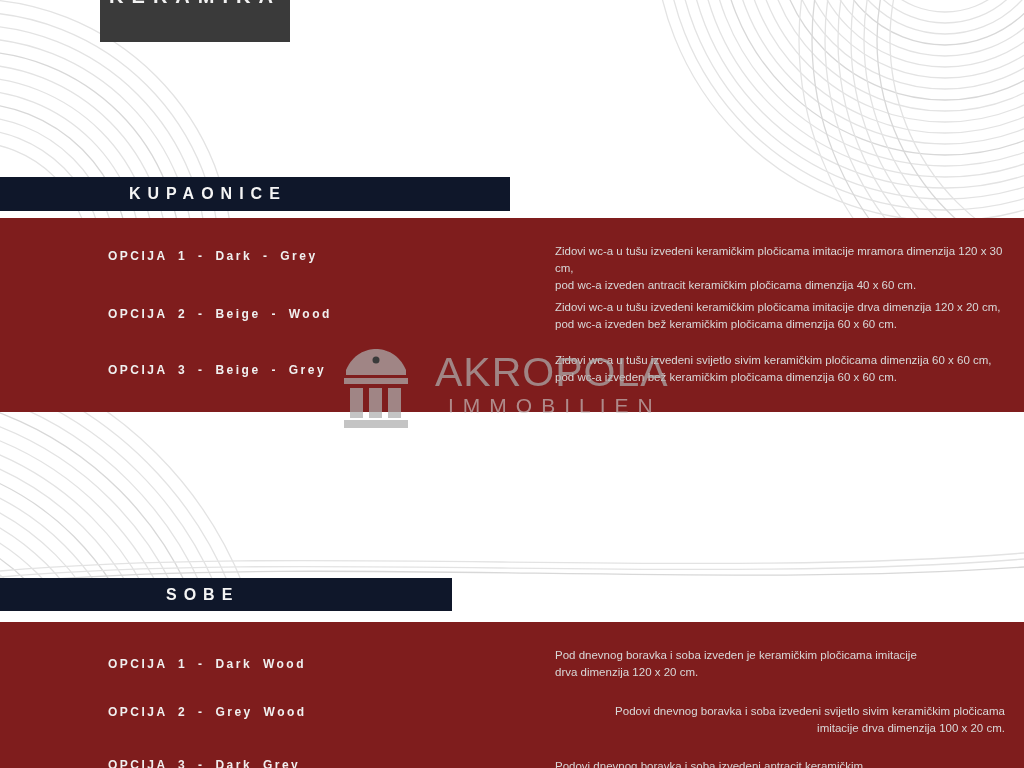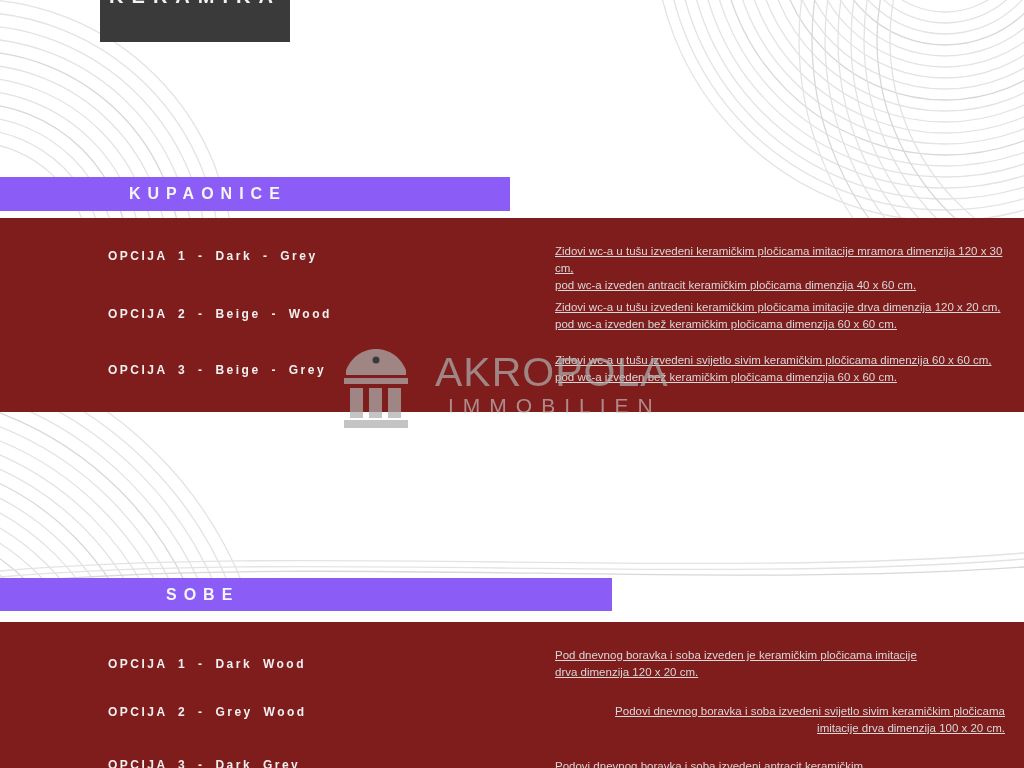--- a/index.html
+++ b/index.html
@@ -15,43 +15,43 @@
     position:absolute; left:100px; top:0; width:190px; height:42px;
     background:#3a3a3a; overflow:hidden; z-index:3;
   }
   .title-box .title-text{
     position:absolute; left:0; top:-15px; width:100%;
     text-align:center; color:#f2f2f2; font-size:20px; font-weight:700;
     letter-spacing:8px; white-space:nowrap;
   }
 
   .section-bar{
-    position:absolute; left:0; background:#8b5cf6; color:#f5f5f5;
+    position:absolute; left:0; background:#0f172a; color:#f5f5f5;
     font-weight:700; font-size:16px; letter-spacing:7px;
     display:flex; align-items:center; z-index:3;
   }
   .bar-kupaonice{top:177px; width:510px; height:34px;}
   .bar-kupaonice .bar-text{margin-left:129px;}
-  .bar-sobe{top:578px; width:612px; height:33px;}
+  .bar-sobe{top:578px; width:452px; height:33px;}
   .bar-sobe .bar-text{margin-left:166px;}
 
   .content-block{
     position:absolute; left:0; width:1024px; background:#7f1d1d; z-index:2;
   }
   .block-kupaonice{top:218px; height:194px;}
   .block-sobe{top:622px; height:148px;}
 
   .option-label{
     position:absolute; left:108px; color:#f0f0f0;
     font-size:12px; font-weight:700; letter-spacing:2.5px; word-spacing:5px;
     white-space:nowrap; z-index:4;
   }
   .desc{
     position:absolute; left:555px; width:450px; color:#d8d8d8;
-    font-size:11.5px; line-height:17px; z-index:4;text-decoration:underline;
+    font-size:11.5px; line-height:17px; z-index:4;
   }
 
   .watermark{position:absolute; z-index:3; pointer-events:none;}
   .wm-brand{
     left:435px; top:349px; font-size:41px; font-weight:400; letter-spacing:1px;
     color:rgba(173,173,173,0.72); white-space:nowrap;
   }
   .wm-sub{
     left:448px; top:394px; font-size:21px; font-weight:400; letter-spacing:9px;
     color:rgba(205,205,205,0.62); white-space:nowrap;

